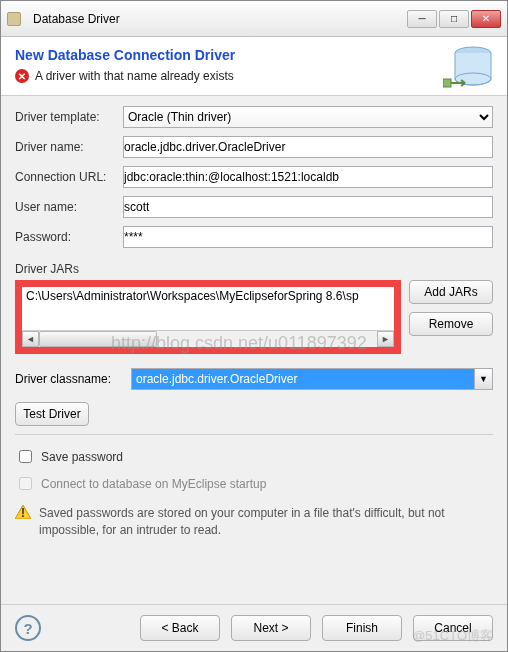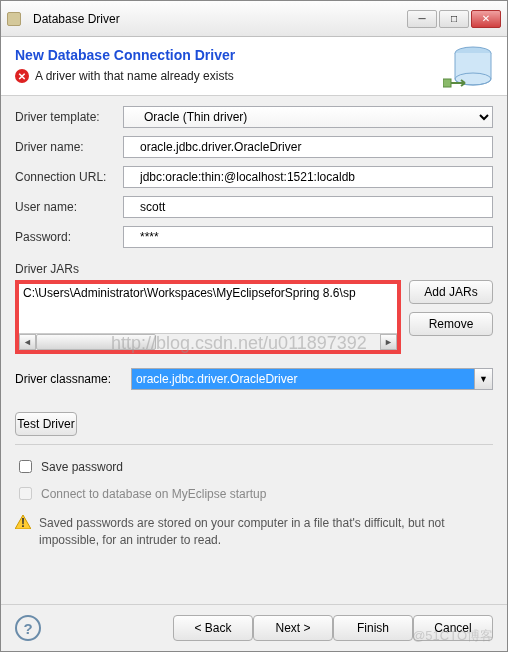--- a/index.html
+++ b/index.html
@@ -11,51 +11,51 @@
 .winctrl .close { background: linear-gradient(#f0a0a0,#d04040); border-color:#b03030; color:#fff; }
 .header { background: #fff; padding: 10px 14px 12px; border-bottom: 1px solid #d0d0d0; display: flex; align-items: flex-start; position: relative; }
 .header h1 { font-size: 14px; font-weight: bold; margin: 0 0 6px; color: #1d4ed8; }
 .header .err { display: flex; align-items: center; gap: 6px; color: #222; }
 .header .err-icon { width: 14px; height: 14px; border-radius: 50%; background: #d22; color: #fff; display: flex; align-items: center; justify-content: center; font-size: 10px; font-weight: bold; }
 .header .db-icon { position:absolute; right:10px; top:6px; }
 .client { flex: 1; padding: 10px 14px; display:flex; flex-direction:column; }
 .form-row { display: flex; align-items: center; margin-bottom: 8px; }
 .form-row label { width: 108px; color: #333; }
 .form-row .field { flex: 1; }
-select, input[type=text], input[type=password] { width: 100%; height: 22px; border: 1px solid #abadb3; padding: 1px 16px; background: #fff; font-size: 12px; }
+select, input[type=text], input[type=password] { width: 100%; height: 22px; border: 1px solid #abadb3; padding: 1px 0; background: #fff; font-size: 12px; }
 select { background: linear-gradient(#fff,#f4f4f4); }
 .section-label { margin: 6px 0 4px; color: #333; }
 .jarwrap { display:flex; gap:8px; }
-.jarlist { flex:1; background:#fff; border:4px solid #ef4444; height:74px; overflow:hidden; position:relative; }
+.jarlist { flex:1; background:#fff; border:7px solid #ef4444; height:74px; overflow:hidden; position:relative; }
 .jarlist .item { padding:2px 4px; white-space:nowrap; }
 .jarscroll { position:absolute; bottom:0; left:0; right:0; height:17px; background:#f0f0f0; border-top:1px solid #ccc; display:flex; align-items:center; }
 .jarscroll .arrow { width:17px; height:100%; background:linear-gradient(#fdfdfd,#d8d8d8); border:1px solid #b8b8b8; display:flex; align-items:center; justify-content:center; font-size:9px; color:#555; }
 .jarscroll .track { flex:1; position:relative; height:100%; }
 .jarscroll .thumb { position:absolute; left:0; width:35%; height:100%; background:linear-gradient(#fafafa,#d8d8d8); border:1px solid #b8b8b8; border-radius:2px; }
 .jarbtns { display:flex; flex-direction:column; gap:8px; width:84px; }
 .btn { height:24px; border:1px solid #adadad; background:linear-gradient(#fdfdfd,#e6e6e6); border-radius:4px; display:flex; align-items:center; justify-content:center; cursor:default; padding: 0 10px; white-space:nowrap; }
 .classname-wrap { display:flex; align-items:center; gap:8px; margin-top:14px; margin-bottom:4px; }
 .classname-wrap label { width:108px; }
 .combo-edit { flex:1; display:flex; border:1px solid #abadb3; height:22px; background:#fff; }
 .combo-edit .sel { flex:1; padding:1px 4px; background:#3399ff; color:#fff; display:flex; align-items:center; }
 .combo-edit .drop { width:18px; border-left:1px solid #abadb3; display:flex; align-items:center; justify-content:center; font-size:9px; background:linear-gradient(#fdfdfd,#e0e0e0); }
 .sep { border-top:1px solid #d0d0d0; margin:8px 0; }
 .chk { display:flex; align-items:center; gap:6px; color:#888; margin:4px 0; }
 .chk.enabled { color:#333; }
 .chk input { width:13px; height:13px; }
 .warn { display:flex; gap:8px; margin-top:8px; color:#555; line-height:1.4; }
 .warn-icon { width:16px; height:14px; flex-shrink:0; }
 .footer { border-top:1px solid #d0d0d0; padding:10px 14px; display:flex; align-items:center; background:#f0f0f0; }
 .help { width:26px; height:26px; border:2px solid #6a8caa; border-radius:50%; color:#6a8caa; display:flex; align-items:center; justify-content:center; font-weight:bold; font-size:15px; }
-.footer .btns { margin-left:auto; display:flex; gap:0; }
+.footer .btns { margin-left:auto; display:flex; gap:11px; }
 .footer .btn { width:80px; height:26px; }
 .wm { position:absolute; color:rgba(150,150,150,.5); font-size:18px; pointer-events:none; }
 .wm1 { top:332px; left:110px; }
 .wm2 { bottom:6px; right:14px; color:rgba(150,150,150,.4); font-size:13px; }
-.small-btn { width:62px; margin-top:18px; }
+.small-btn { width:74px; margin-top:8px; }
 .header-left { flex:1; }
 svg { display:block; }
 body { position:relative; }
 </style>
 </head>
 <body>
 
 <div class="titlebar">
   <div class="ticon"></div>
   <span>Database Driver</span>

